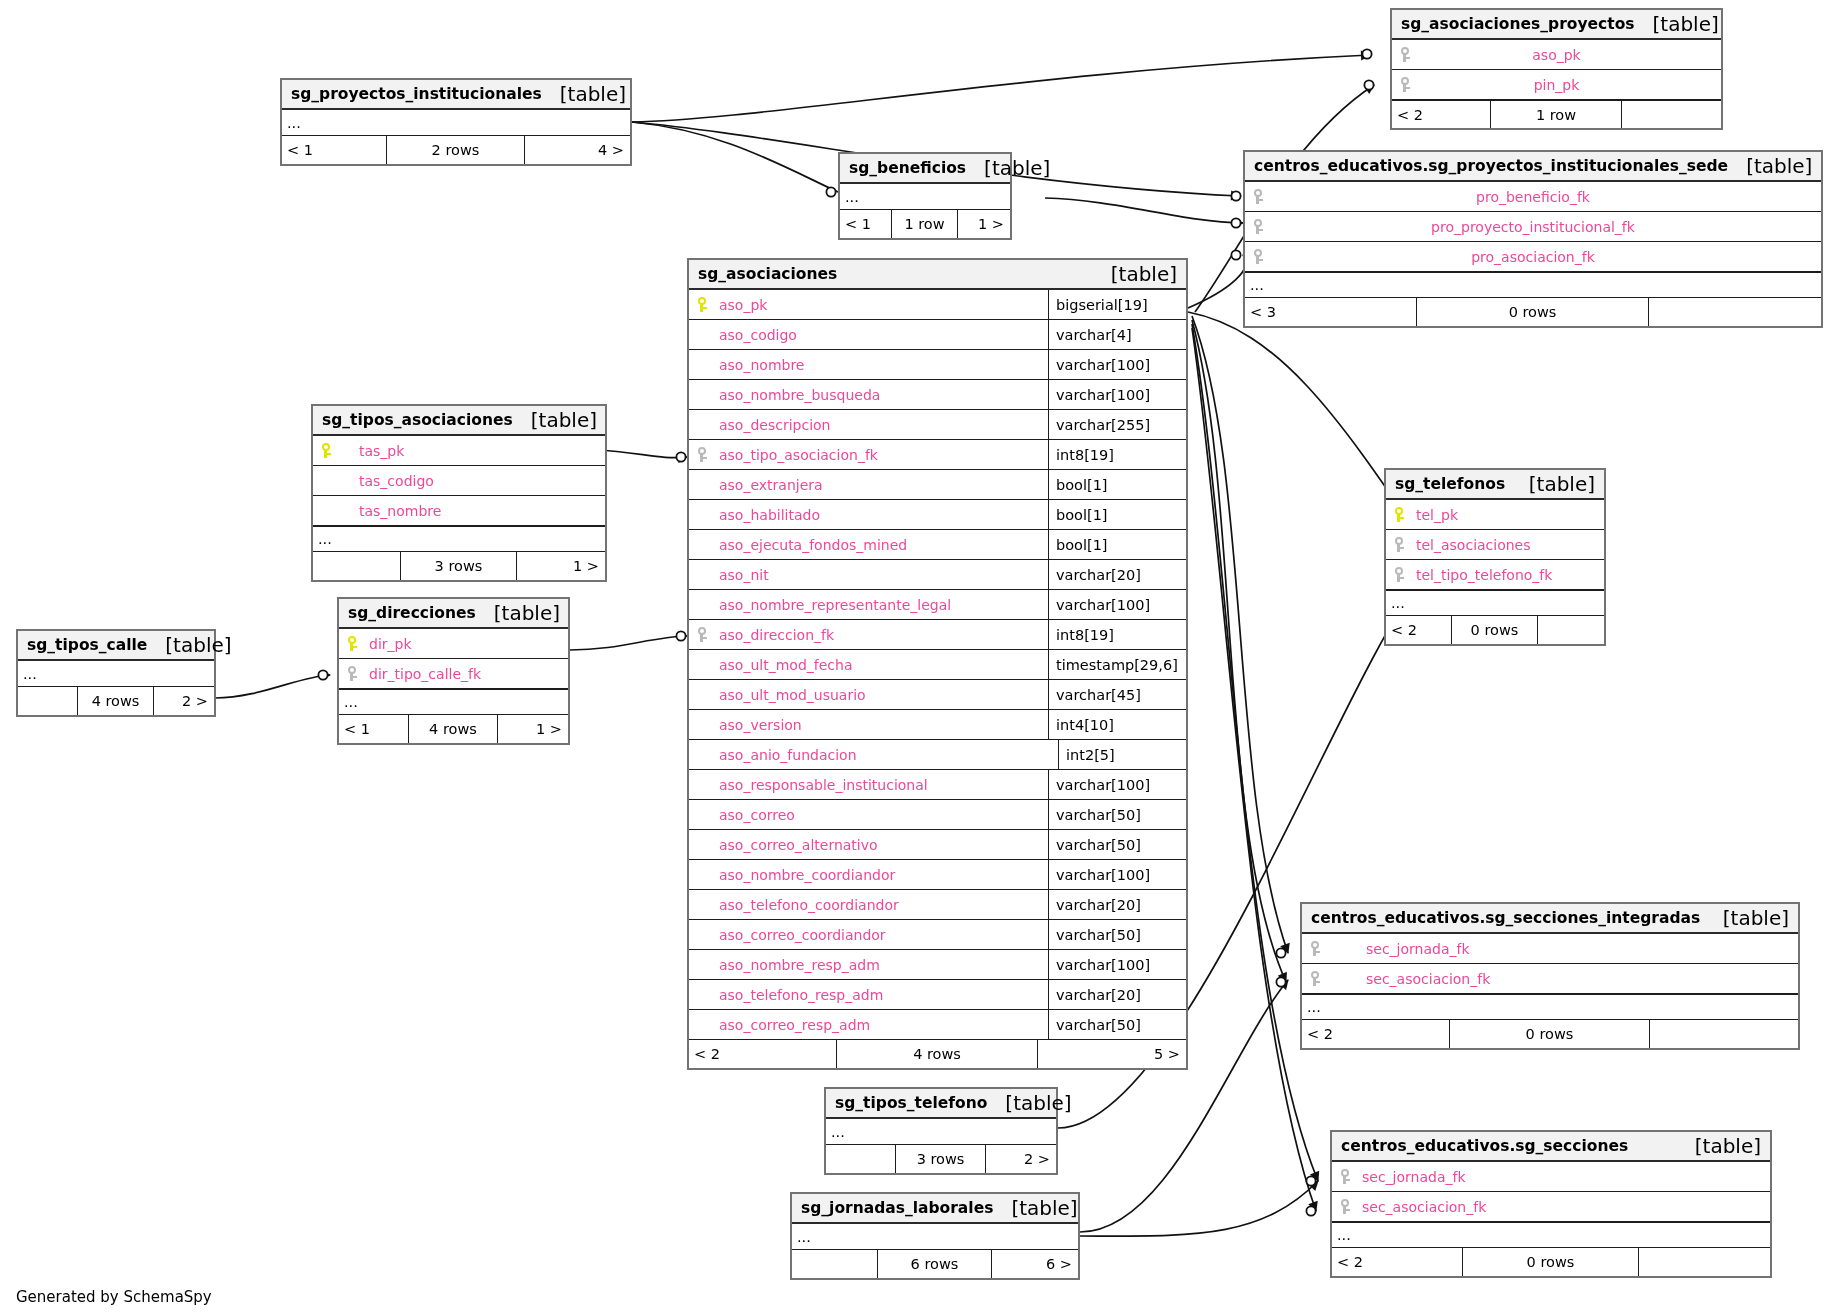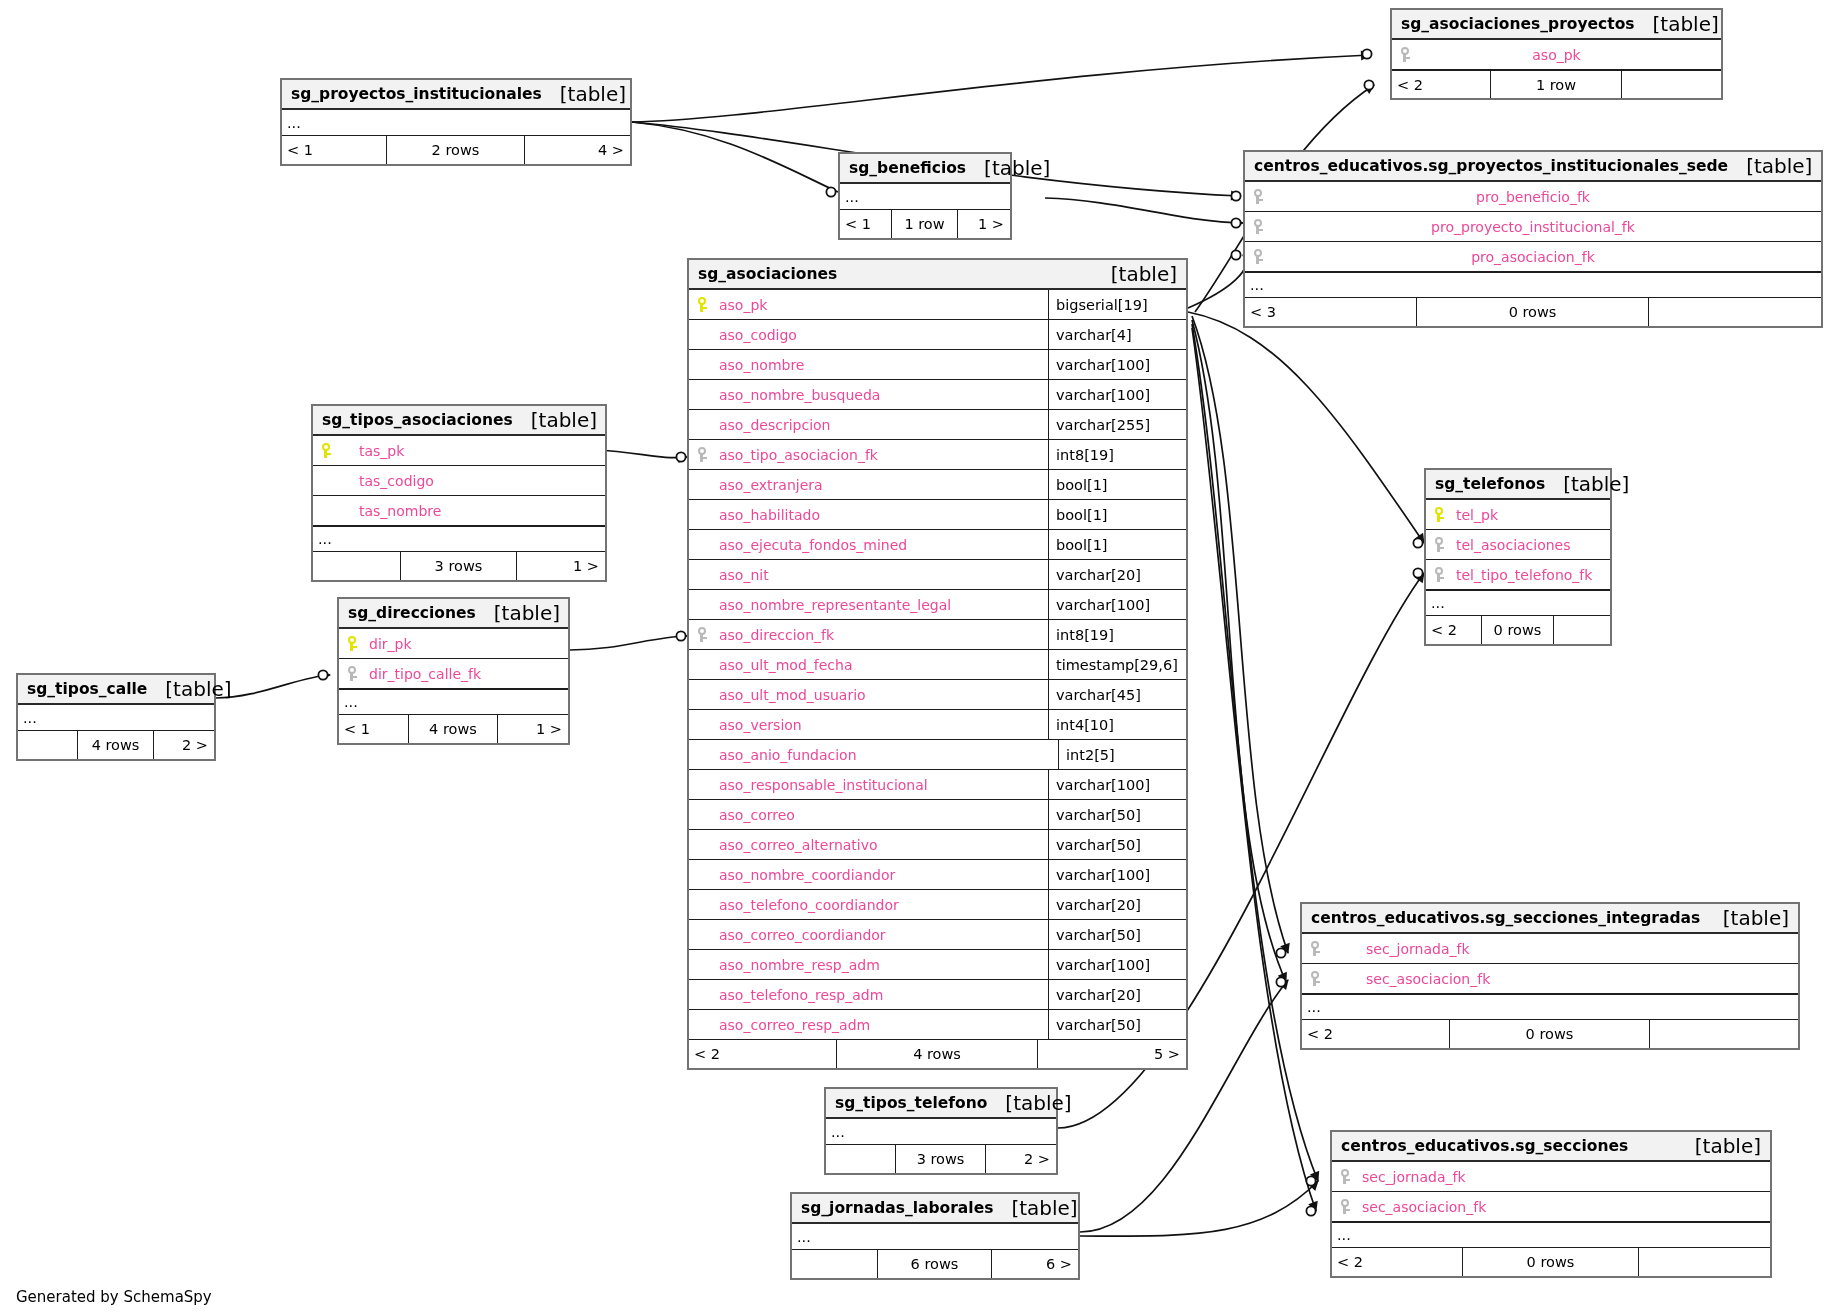--- a/index.html
+++ b/index.html
@@ -205,20 +205,30 @@
     <div class="col center">
       <span class="keycell">
           <span class="key fk">
             <i class="head"></i>
             <i class="stem"></i>
             <i class="tooth"></i>
           </span>
         </span>
       <span class="cname">aso_pk</span>
     </div>
+    <div class="col center">
+      <span class="keycell">
+          <span class="key fk">
+            <i class="head"></i>
+            <i class="stem"></i>
+            <i class="tooth"></i>
+          </span>
+        </span>
+      <span class="cname">pin_pk</span>
+    </div>
     <div class="ftr" style="border-top:1.6px solid #1d1d1d;">
       <div class="f1">&lt; 2</div>
       <div class="f2">1 row</div>
       <div class="f3 empty"></div>
     </div>
   </div>
 
   <div class="tbl" style="left:280px;top:78px;width:352px;">
     <div class="hdr">
       <span class="tname">sg_proyectos_institucionales</span>
@@ -469,21 +479,21 @@
       <span class="cname" style="padding-left:20px">tas_nombre</span>
     </div>
     <div class="ellip">...</div>
     <div class="ftr">
       <div class="f1"></div>
       <div class="f2">3 rows</div>
       <div class="f3">1 &gt;</div>
     </div>
   </div>
 
-  <div class="tbl" style="left:1424px;top:468px;width:188px;">
+  <div class="tbl" style="left:1384px;top:468px;width:222px;">
     <div class="hdr">
       <span class="tname">sg_telefonos</span>
       <span class="ttag">[table]</span>
     </div>
     <div class="col">
       <span class="keycell">
           <span class="key pk">
             <i class="head"></i>
             <i class="stem"></i>
             <i class="tooth"></i>
@@ -545,21 +555,21 @@
       <span class="cname">dir_tipo_calle_fk</span>
     </div>
     <div class="ellip">...</div>
     <div class="ftr">
       <div class="f1">&lt; 1</div>
       <div class="f2">4 rows</div>
       <div class="f3">1 &gt;</div>
     </div>
   </div>
 
-  <div class="tbl" style="left:16px;top:629px;width:200px;margin-top:44px;">
+  <div class="tbl" style="left:16px;top:629px;width:200px;">
     <div class="hdr">
       <span class="tname">sg_tipos_calle</span>
       <span class="ttag">[table]</span>
     </div>
     <div class="ellip notop">...</div>
     <div class="ftr">
       <div class="f1"></div>
       <div class="f2">4 rows</div>
       <div class="f3">2 &gt;</div>
     </div>

